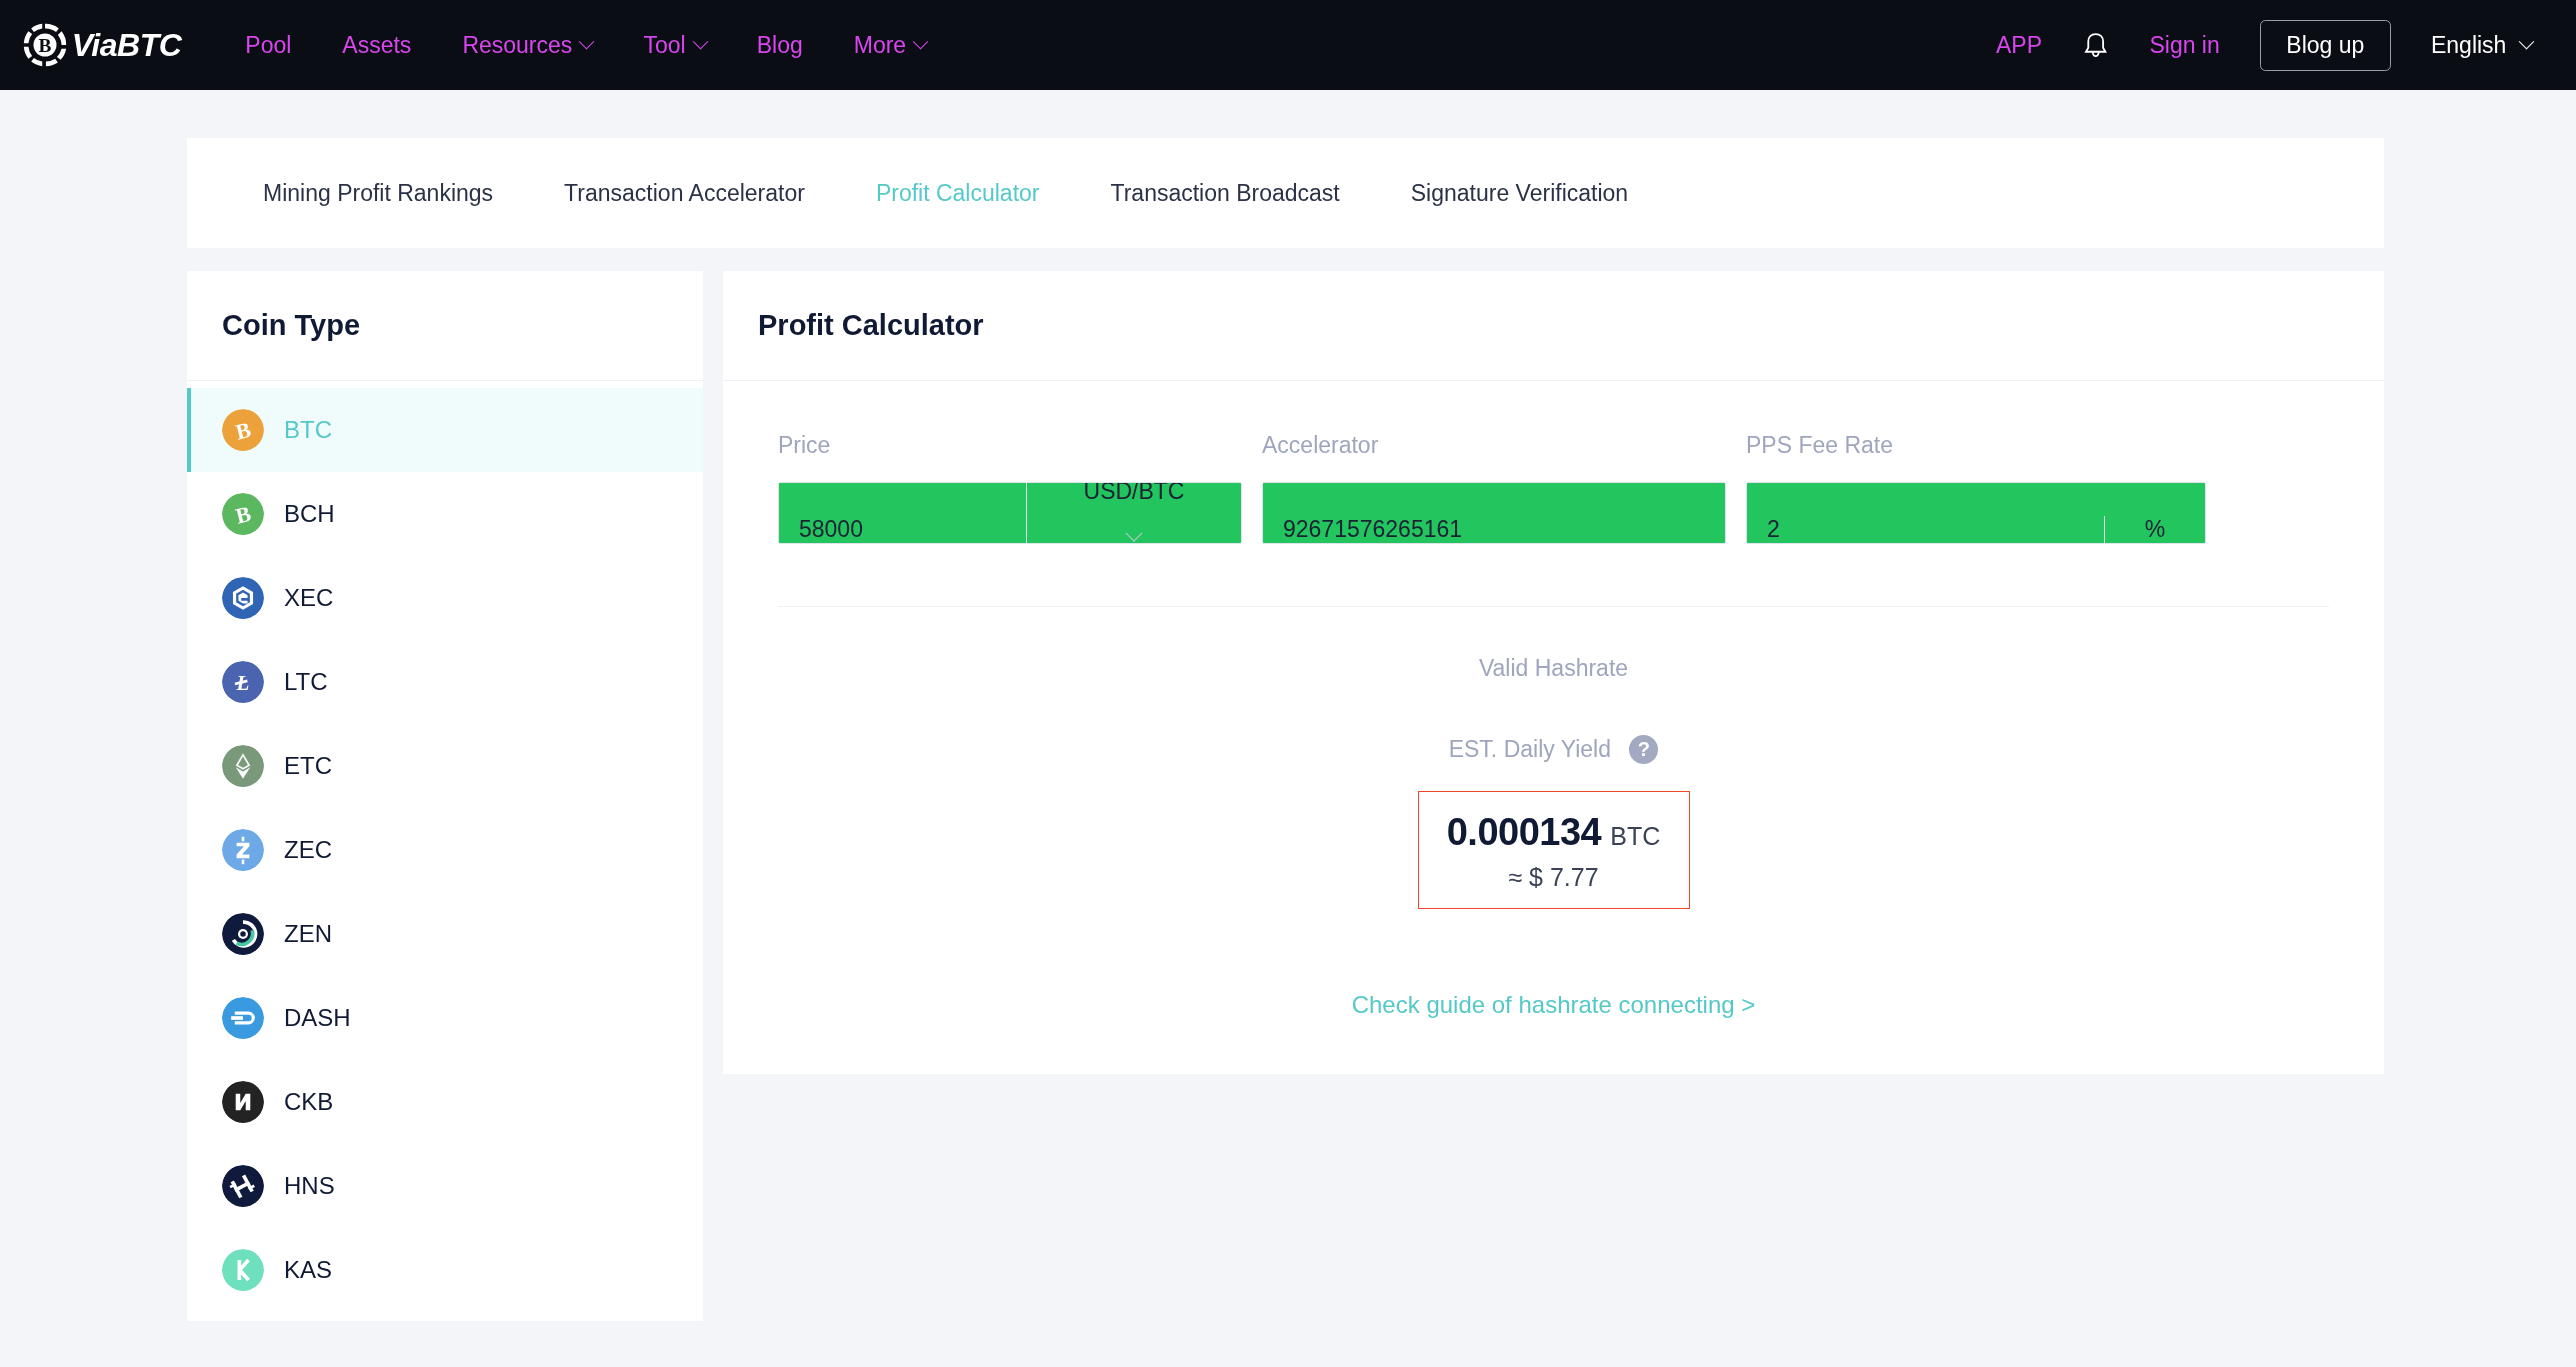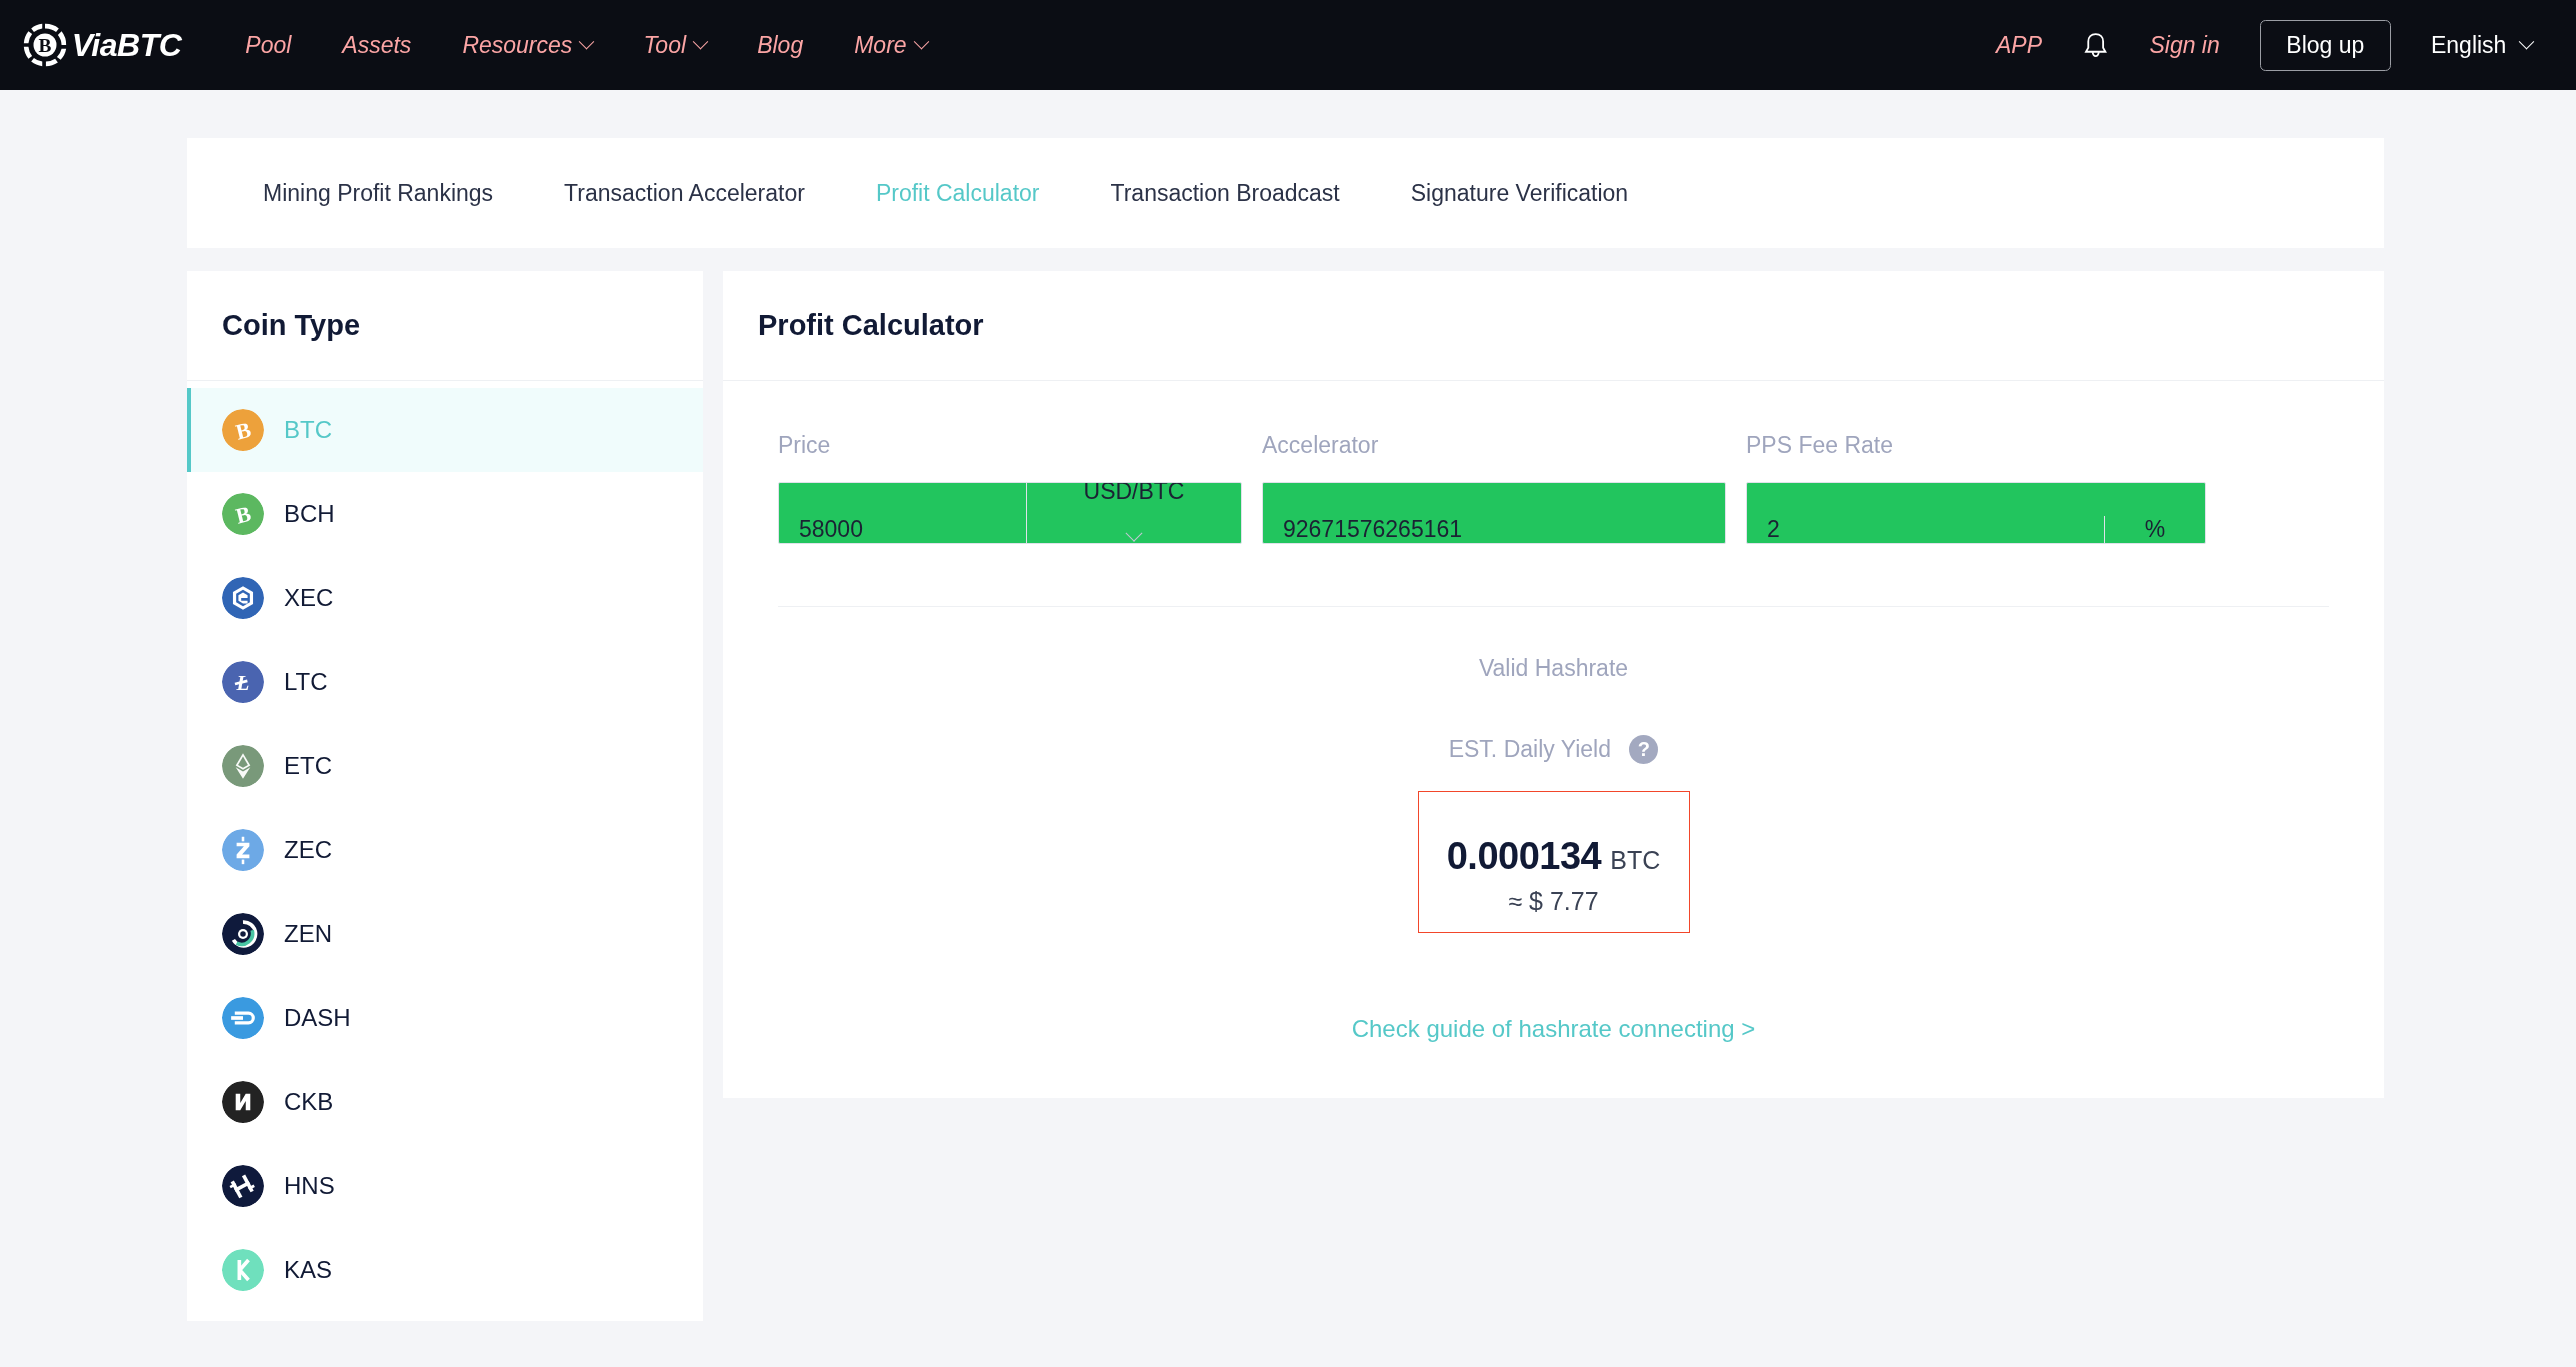--- a/index.html
+++ b/index.html
@@ -20,24 +20,23 @@
     position: relative;
   }
   .brand { display: flex; align-items: center; gap: 3.7px; margin-right: 64px; }
   .brand-logo { width: 46px; height: 46px; }
   .brand-name {
     color: #ffffff; font-size: 32px; font-weight: bold;
     font-style: italic; letter-spacing: -0.5px;
   }
   .nav-links { display: flex; align-items: center; gap: 51px; }
   .nav-link {
-    color: #fca5a5; font-size: 23px; display: flex;
+    color: #d946ef; font-size: 23px; display: flex;
     align-items: center; gap: 9.1px; cursor: pointer;
     white-space: nowrap;
-    font-style: italic;
   }
   .chev {
     display: inline-block; width: 11px; height: 11px;
     border-right: 1.8px solid currentColor; border-bottom: 1.8px solid currentColor;
     transform: rotate(45deg) translate(-2.7px,-2.7px);
   }
   .nav-right {
     margin-left: auto; display: flex; align-items: center; gap: 40px;
   }
   .nav-right .nav-link { font-size: 23px; }
@@ -152,21 +151,21 @@
     background: #a3a9c0; color: #ffffff;
     font-size: 20px; font-weight: bold;
     display: flex; align-items: center; justify-content: center;
     line-height: 1;
   }
   .yield-box {
     margin: 27.4px auto 0 auto;
     width: 272px; padding: 18.3px 9.1px 16.5px 9.1px;
     border: 1.8px solid #f2462a;
   }
-  .yield-main { display: flex; align-items: baseline; justify-content: center; gap: 9.1px; margin-top: 24px; }
+  .yield-main { display: flex; align-items: baseline; justify-content: center; gap: 9.1px; }
   .yield-value { font-size: 38px; font-weight: bold; color: #111a35; letter-spacing: -0.5px; }
   .yield-unit { font-size: 25px; color: #3a4254; }
   .yield-fiat { margin-top: 9.1px; font-size: 25px; color: #3a4254; }
 
   .guide-link {
     display: block; text-align: center; margin-top: 82px;
     color: #55c8c8; font-size: 24px; text-decoration: none; cursor: pointer;
   }
 </style>
 </head>

